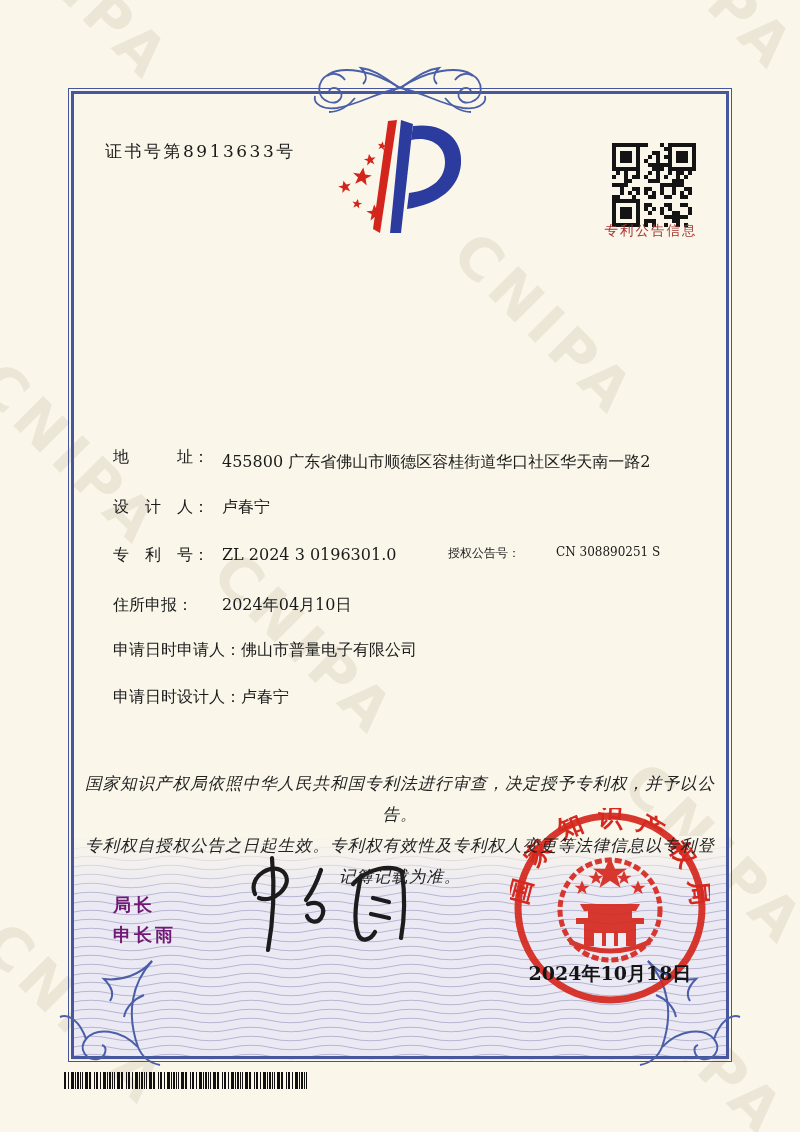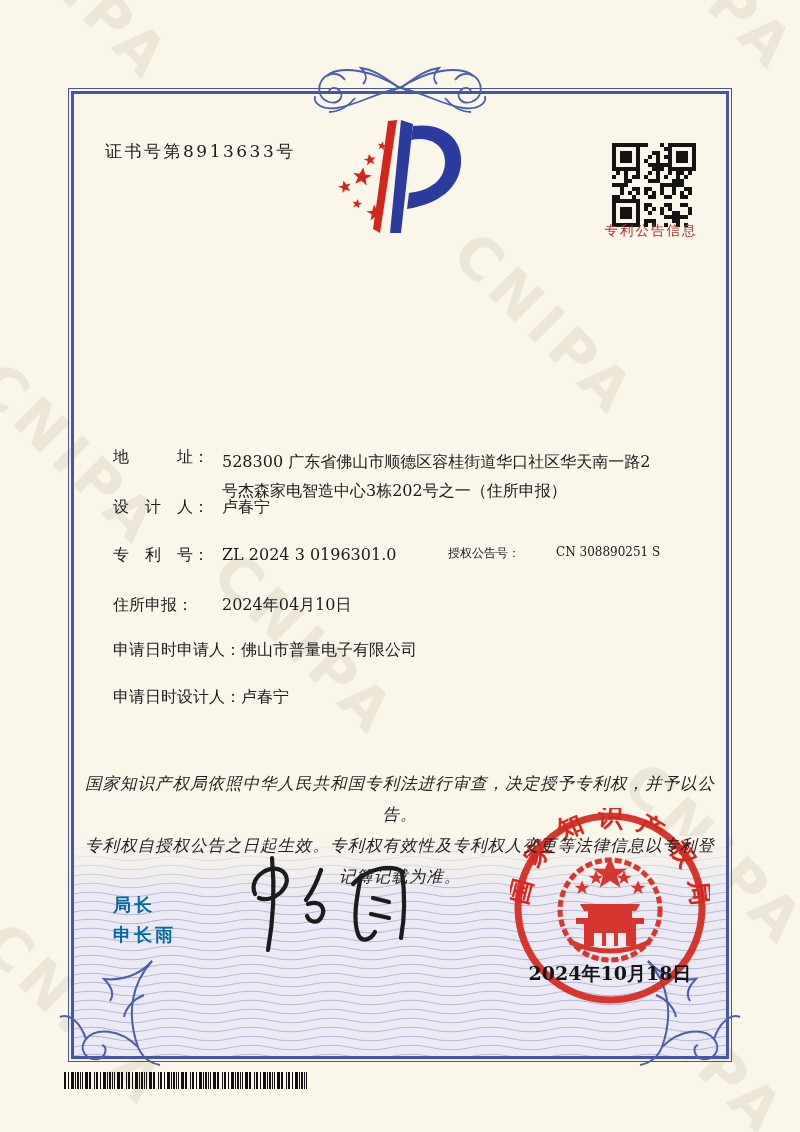--- a/index.html
+++ b/index.html
@@ -35,21 +35,21 @@
   .row{position:absolute;left:113px;font-size:16px;white-space:nowrap;}
   .lbl{display:inline-block;width:109px;vertical-align:top;}
   .val{display:inline-block;vertical-align:top;}
   .addr{white-space:normal;width:486px;line-height:29px;}
   .row-r{position:absolute;left:448px;font-size:12px;white-space:nowrap;}
   .lbl-r{display:inline-block;width:108px;}
   .statement{position:absolute;left:78px;top:768px;width:644px;z-index:5;
     font-size:16.5px;line-height:31px;text-align:center;letter-spacing:1px;
     font-style:italic;color:#222;}
   .officer{position:absolute;left:113px;font-family:"DejaVu Sans","Liberation Sans",sans-serif;
-    font-size:18px;font-weight:bold;color:#0369a1;letter-spacing:3px;}
+    font-size:18px;font-weight:bold;color:#701a75;letter-spacing:3px;}
   .sig{position:absolute;left:225px;top:850px;}
   .seal{position:absolute;left:510px;top:808px;}
   .seal-ring{font-family:"DejaVu Serif","Liberation Serif",serif;font-weight:bold;}
   .footer{position:absolute;left:0;top:1028px;width:100%;text-align:center;
     font-size:14px;color:#3c3c46;letter-spacing:1px;}
   .barcode{position:absolute;left:64px;top:1072px;width:245px;height:17px;z-index:6;}
   .barcode i{position:absolute;top:0;height:17px;background:#111;}
 </style>
 </head>
 <body>
@@ -348,21 +348,21 @@
         <i style="left:52px;top:80px"></i>
         <i style="left:64px;top:80px"></i>
         <i style="left:72px;top:80px"></i>
       </div>
     <div class="qr-caption">专利公告信息</div>
 
 
 
 
     <div class="row" style="top:447px">
-      <span class="lbl">地　　　址：</span><span class="val addr"><span>528300 广东省佛山市顺德区容桂街道华口社区华天南一路2</span><br><span>号杰森家电智造中心3栋202号之一（住所申报）</span></span>
+      <span class="lbl">地　　　址：</span><span class="val addr"><span>455800 广东省佛山市顺德区容桂街道华口社区华天南一路2</span><br></span>
     </div>
 
     <div class="row" style="top:497px">
       <span class="lbl">设　计　人：</span><span class="val">卢春宁</span>
     </div>
 
     <div class="row" style="top:545px">
       <span class="lbl">专　利　号：</span><span class="val">ZL 2024 3 0196301.0</span>
     </div>
     <div class="row-r" style="top:545px">

